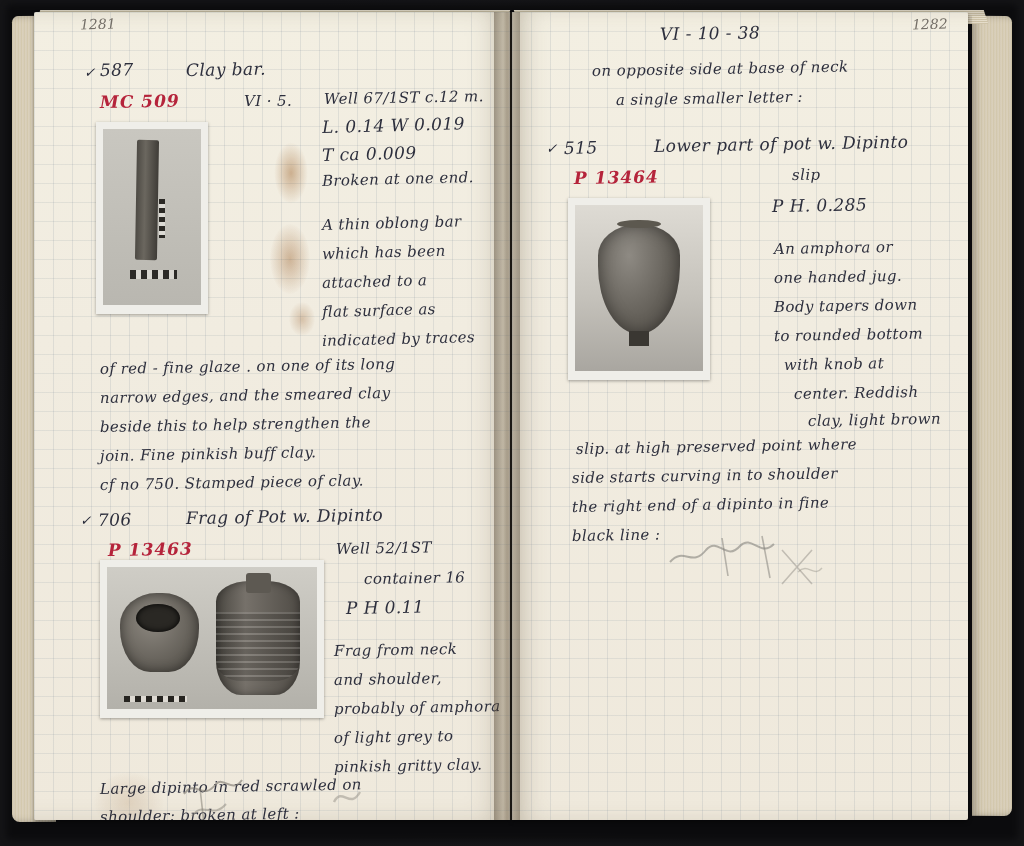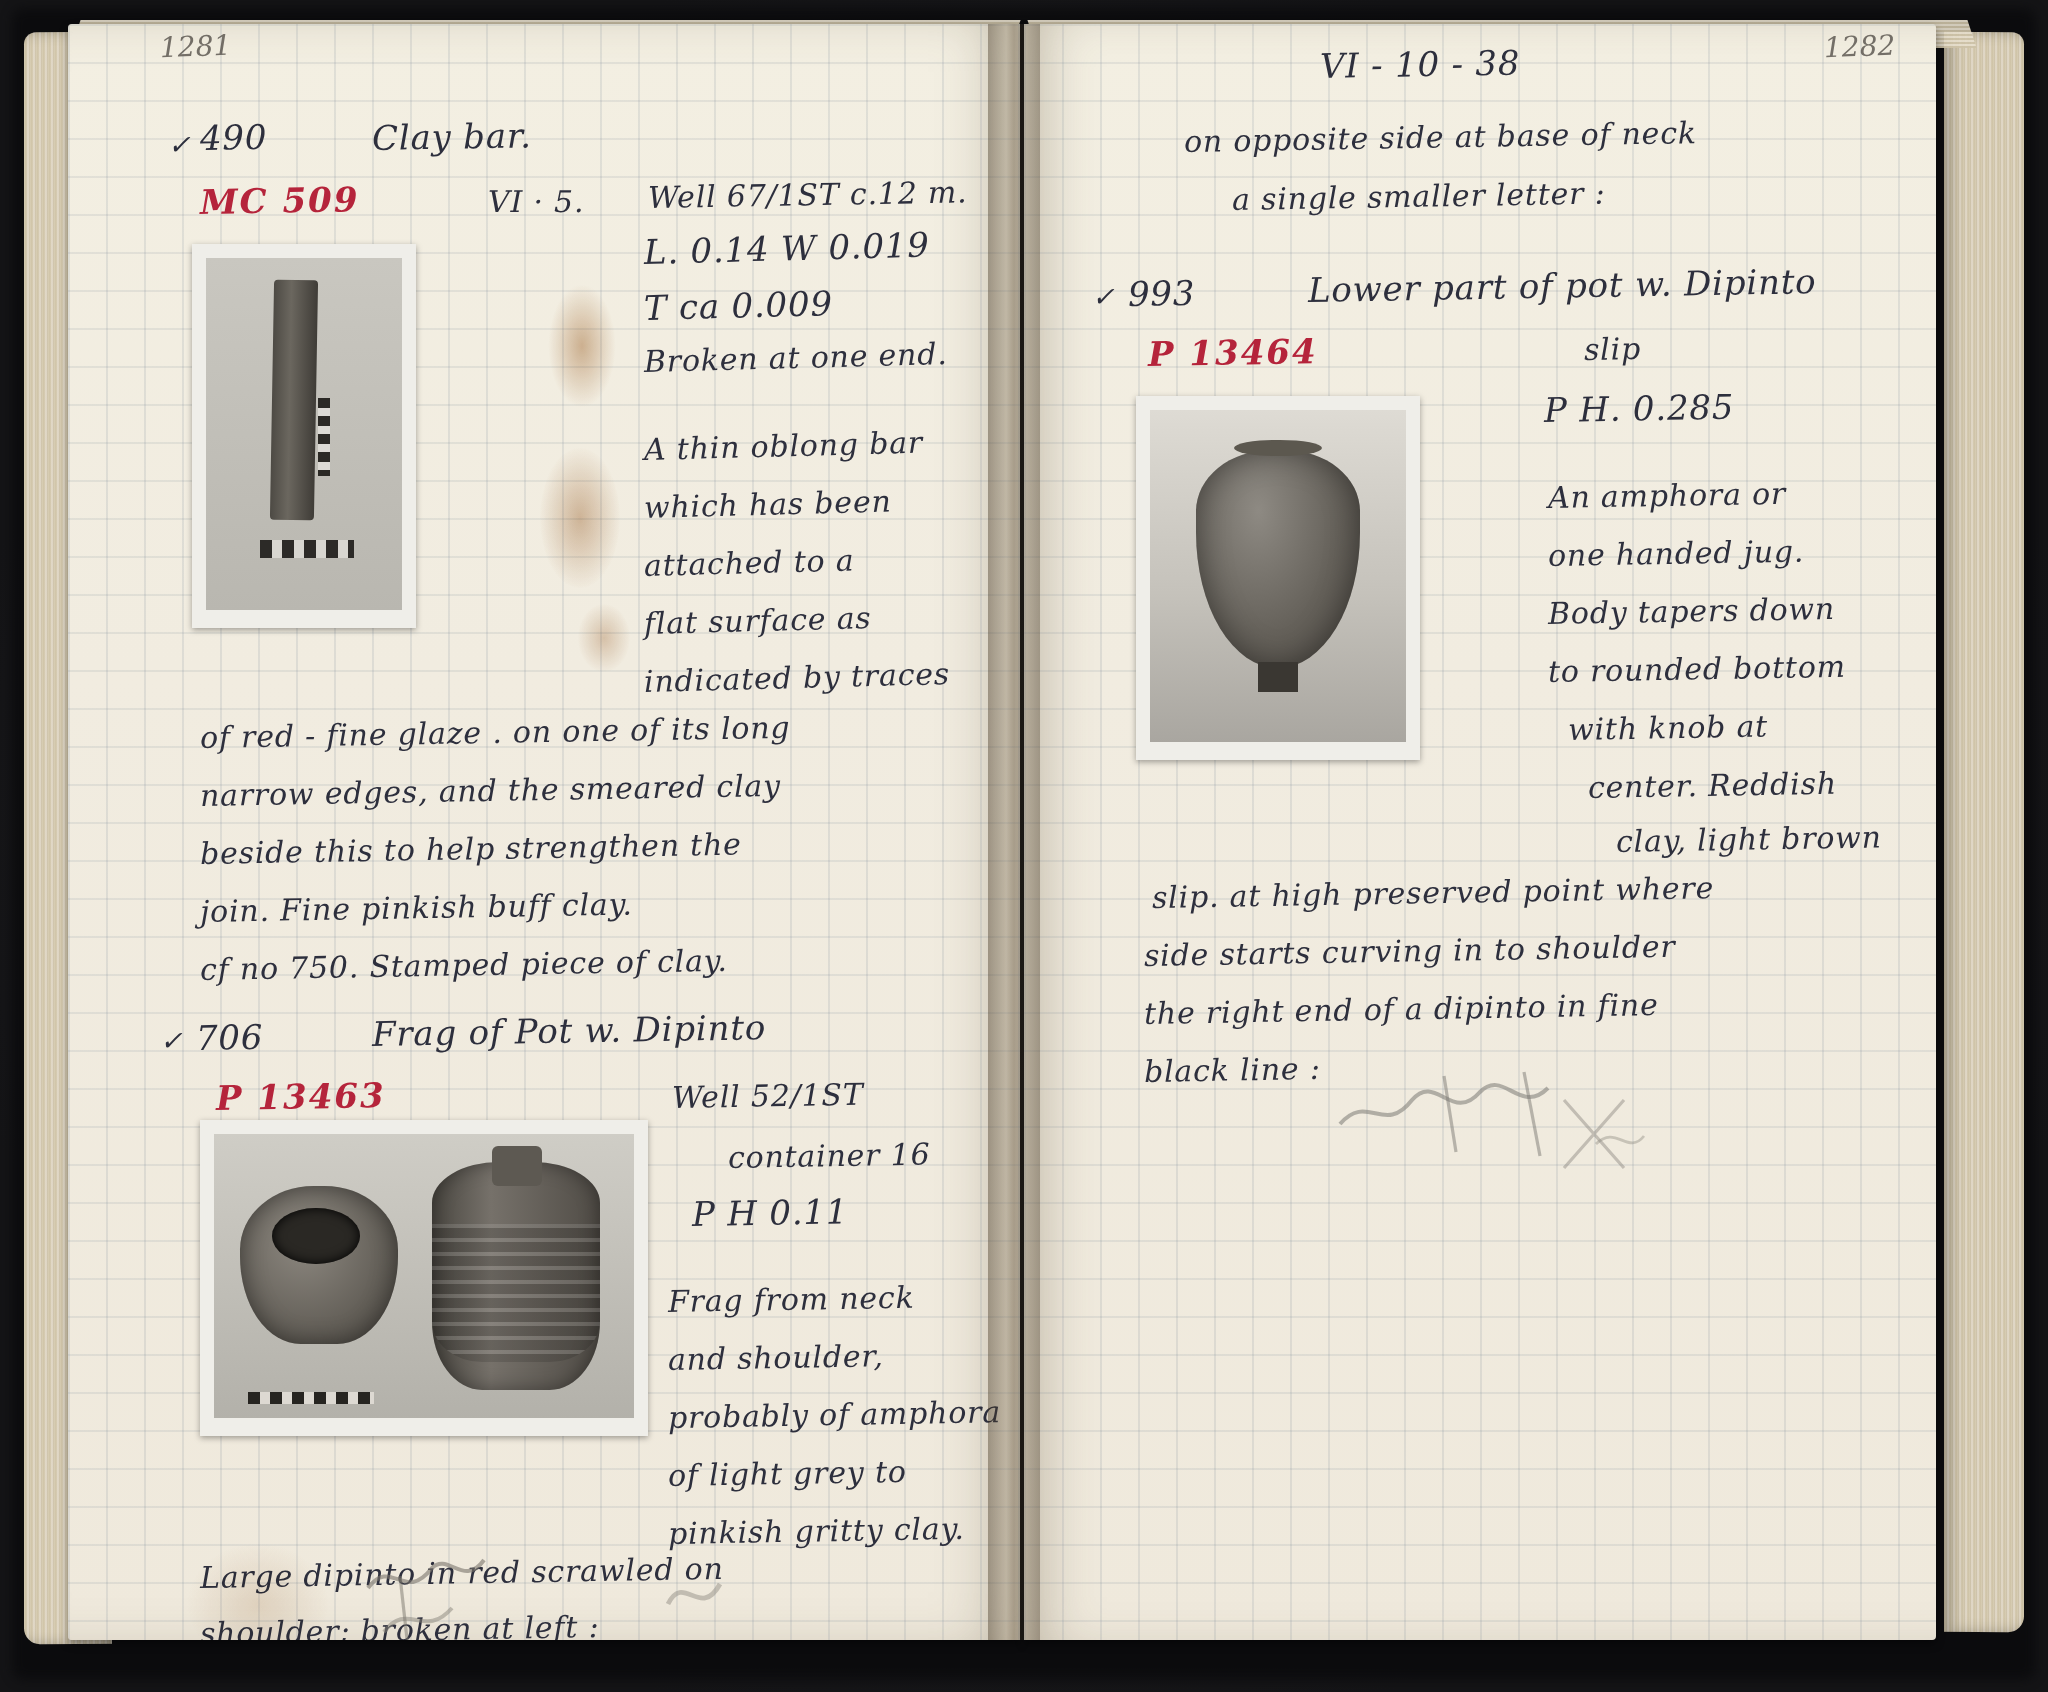--- a/index.html
+++ b/index.html
@@ -294,21 +294,21 @@
     <div class="edge-top-l"></div>
     <div class="edge-top-r"></div>
   </div>
 
   <div class="page left">
     <div class="grid"></div>
 
     <div class="pagenum" style="left:46px; top:4px; transform:rotate(-2deg);">1281</div>
 
     <div class="hw sm" style="left:50px; top:52px;">✓</div>
-    <div class="hw big" style="left:66px; top:48px; transform:rotate(-1deg);">490</div>
+    <div class="hw big" style="left:66px; top:48px; transform:rotate(-1deg);">587</div>
     <div class="hw big" style="left:152px; top:48px; transform:rotate(-1deg);">Clay bar.</div>
     <div class="hw red big" style="left:66px; top:80px; transform:rotate(-1deg);">MC 509</div>
     <div class="hw mid" style="left:210px; top:80px;">VI · 5.</div>
     <div class="hw mid" style="left:290px; top:78px; transform:rotate(-1deg);">Well 67/1ST  c.12 m.</div>
 
     <div class="hw big" style="left:288px; top:105px; transform:rotate(-1.5deg);">L. 0.14  W 0.019</div>
     <div class="hw big" style="left:288px; top:133px; transform:rotate(-1.5deg);">T ca 0.009</div>
     <div class="hw mid" style="left:288px; top:160px; transform:rotate(-1.5deg);">Broken at one end.</div>
 
     <div class="hw mid" style="left:288px; top:204px; transform:rotate(-1.5deg);">A thin oblong bar</div>
@@ -376,21 +376,21 @@
     <div class="grid"></div>
 
     <div class="pagenum" style="right:20px; top:4px; transform:rotate(-2deg);">1282</div>
 
     <div class="hw big" style="left:148px; top:12px; transform:rotate(-1deg);">VI - 10 - 38</div>
 
     <div class="hw mid" style="left:80px; top:50px; transform:rotate(-1deg);">on opposite side at base of neck</div>
     <div class="hw mid" style="left:104px; top:79px; transform:rotate(-1deg);">a single smaller letter :</div>
 
     <div class="hw sm" style="left:34px; top:128px;">✓</div>
-    <div class="hw big" style="left:52px; top:126px; transform:rotate(-1deg);">993</div>
+    <div class="hw big" style="left:52px; top:126px; transform:rotate(-1deg);">515</div>
     <div class="hw big" style="left:142px; top:124px; transform:rotate(-1deg);">Lower part of pot w. Dipinto</div>
     <div class="hw red big" style="left:62px; top:156px; transform:rotate(-1deg);">P 13464</div>
     <div class="hw mid" style="left:280px; top:154px; transform:rotate(-1deg);">slip</div>
     <div class="hw big" style="left:260px; top:184px; transform:rotate(-1deg);">P H.  0.285</div>
 
     <div class="hw mid" style="left:262px; top:228px; transform:rotate(-1deg);">An amphora or</div>
     <div class="hw mid" style="left:262px; top:257px; transform:rotate(-1deg);">one handed jug.</div>
     <div class="hw mid" style="left:262px; top:286px; transform:rotate(-1deg);">Body tapers down</div>
     <div class="hw mid" style="left:262px; top:315px; transform:rotate(-1deg);">to rounded bottom</div>
     <div class="hw mid" style="left:272px; top:344px; transform:rotate(-1deg);">with knob at</div>

